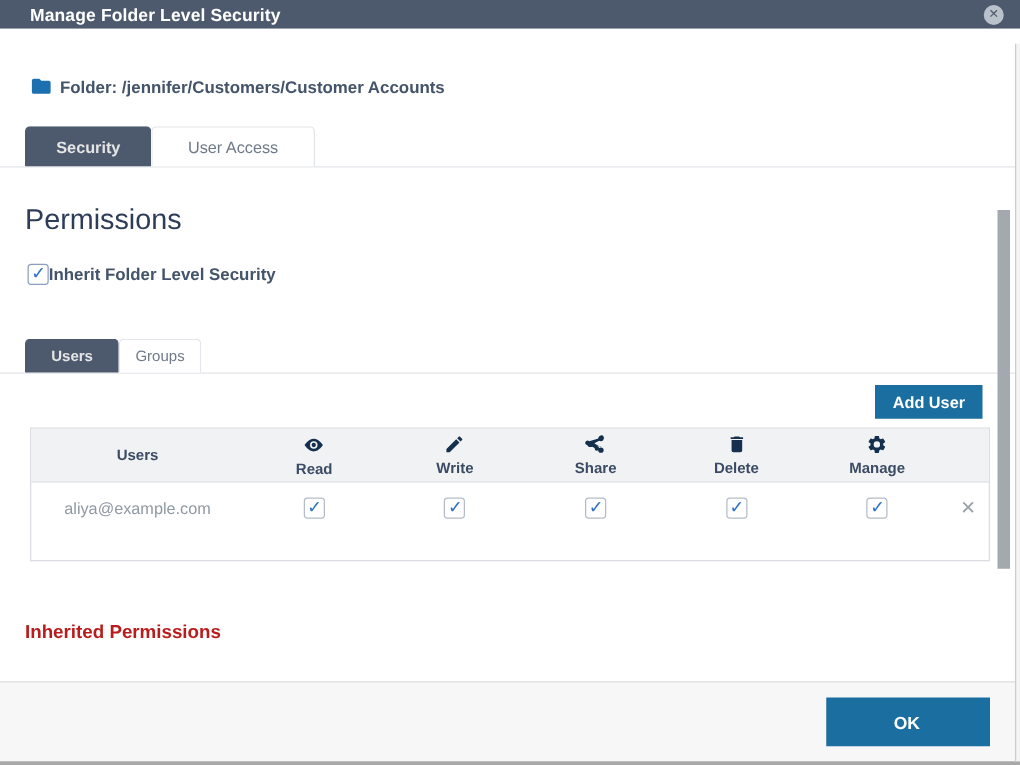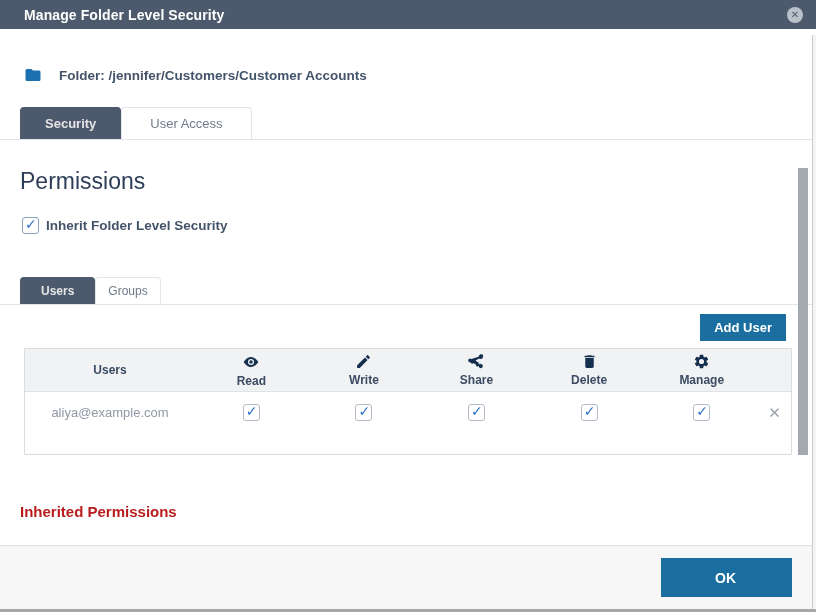--- a/index.html
+++ b/index.html
@@ -6,21 +6,21 @@
   html, body { width: 816px; height: 612px; overflow: hidden; }
   body {
     font-family: "Liberation Sans", "DejaVu Sans", sans-serif;
     background: #ffffff;
     position: relative;
     color: #44546a;
   }
 
   
   .modal-header {
-    height: 29px;
+    height: 23px;
     background: #4d5a6d;
     display: flex;
     align-items: center;
     justify-content: space-between;
     padding: 0 13px 0 24px;
   }
   .modal-title {
     color: #ffffff;
     font-size: 14px;
     font-weight: bold;
@@ -42,21 +42,21 @@
   
   .modal-body {
     position: relative;
     height: 510px; 
     background: #ffffff;
   }
 
   .folder-row {
     display: flex;
     align-items: center;
-    gap: 17px;
+    gap: 6px;
     padding: 37px 24px 0 24px;
   }
   .folder-row svg { display: block; }
   .folder-text {
     font-size: 13.5px;
     font-weight: bold;
     color: #44546a;
   }
 
   
@@ -92,21 +92,21 @@
   
   .perm-heading {
     margin: 28px 0 0 20px;
     font-size: 23px;
     font-weight: 500;
     color: #2d3d58;
   }
   .inherit-row {
     display: flex;
     align-items: center;
-    gap: 7px;
+    gap: 0;
     margin: 22px 0 0 22px;
   }
   .checkbox {
     width: 17px; height: 17px;
     background: #ffffff;
     border: 1px solid #8ba0bf;
     border-radius: 3px;
     position: relative;
     cursor: pointer;
     flex: 0 0 auto;

